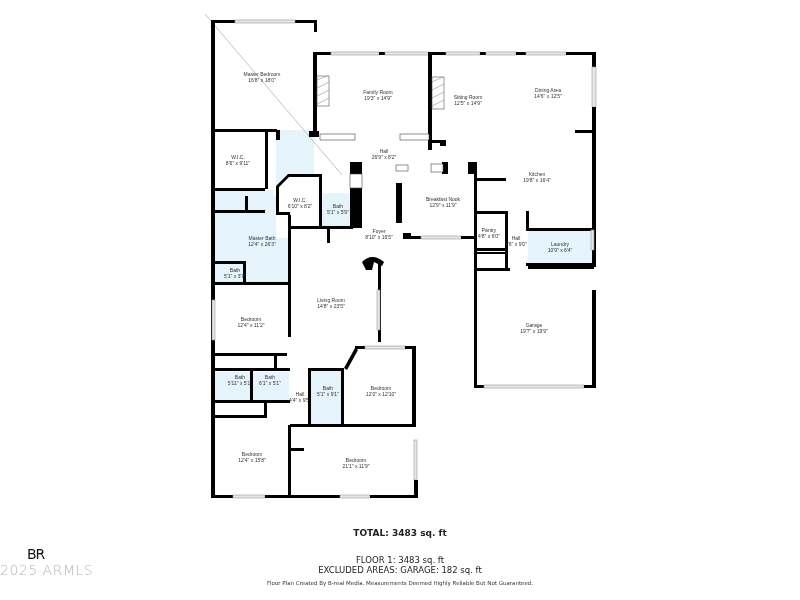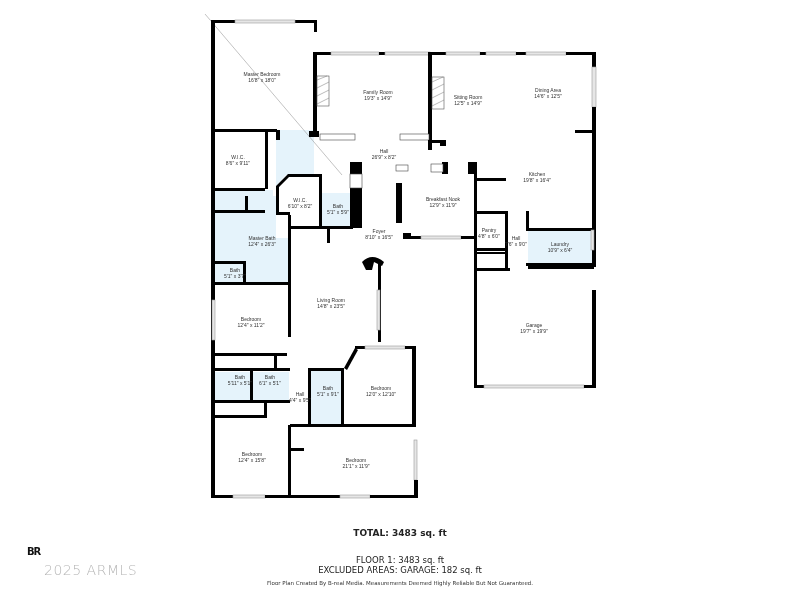--- a/index.html
+++ b/index.html
@@ -11,22 +11,22 @@
   .room-label { font-family: "Liberation Sans", sans-serif; font-size: 5px; fill: #333333; text-anchor: middle; }
   .fp { fill: #ffffff; stroke: #555; stroke-width: 0.6; }
   .hatch { stroke: #777; stroke-width: 0.5; }
   .counter { fill: #ffffff; stroke: #444; stroke-width: 0.6; }
   .diag { stroke: #9a9a9a; stroke-width: 0.6; }
   .totals { position: absolute; left: 0; width: 800px; text-align: center; font-family: "DejaVu Sans", sans-serif; color: #222; }
   .total-line { top: 528px; font-size: 9px; font-weight: bold; }
   .floor-line { top: 555px; font-size: 8.5px; }
   .excl-line { top: 565px; font-size: 8.5px; }
   .disclaimer { top: 580px; font-size: 5.5px; color: #333; }
-  .logo { position: absolute; left: 27px; top: 546px; font-family: "DejaVu Sans", sans-serif; font-weight: bold; font-size: 10px; color: #111; letter-spacing: -1px; }
-  .copyright { position: absolute; left: 0px; top: 562px; font-family: "DejaVu Sans", sans-serif; font-size: 14px; color: #b5b5b5; font-weight: 300; letter-spacing: 0.5px; margin-left: 44px; }
+  .logo { position: absolute; left: 27px; top: 546px; font-family: "DejaVu Sans", sans-serif; font-weight: normal; font-size: 14px; color: #111; letter-spacing: -1px; }
+  .copyright { position: absolute; left: 0px; top: 562px; font-family: "DejaVu Sans", sans-serif; font-size: 14px; color: #b5b5b5; font-weight: 300; letter-spacing: 0.5px; }
 </style>
 </head>
 <body>
 
 <svg id="plan" viewBox="0 0 800 600" xmlns="http://www.w3.org/2000/svg">
 
   <g>
     <path class="wet" d="M276,130 L314,130 L314,175 L286,175 L276,186 L276,196 L262,196 L262,210 L215,210 L215,282 L289,282 L289,238 L276,238 L276,186 Z"></path>
     <rect class="wet" x="215" y="190" width="58" height="25"></rect>
     <rect class="wet" x="319" y="193" width="33" height="33"></rect>

